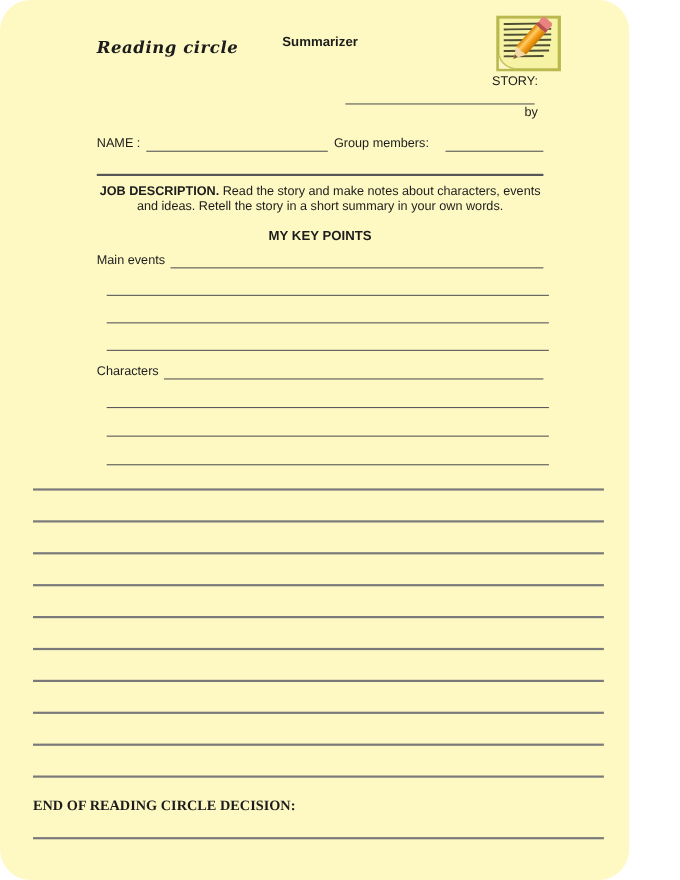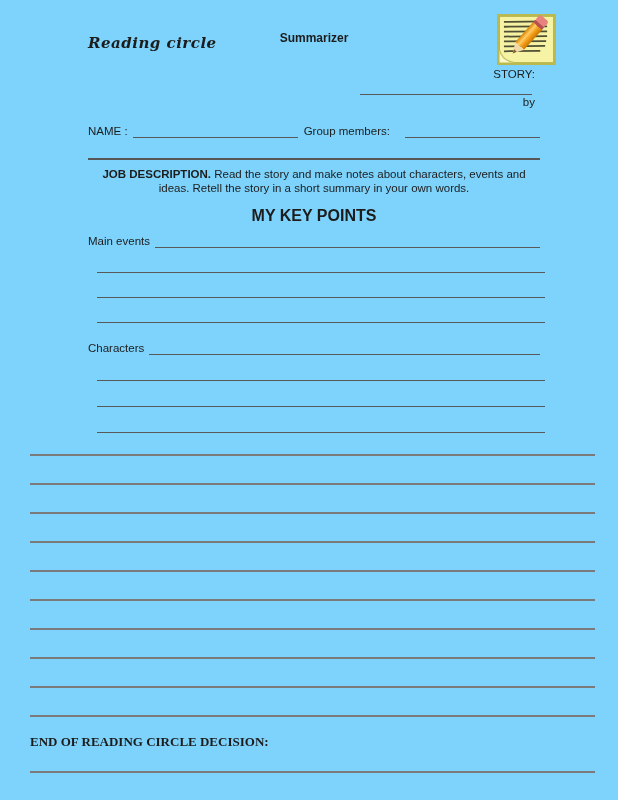--- a/index.html
+++ b/index.html
@@ -1,24 +1,25 @@
 <!DOCTYPE html>
 <html><head>
 <meta charset="utf-8">
 <style>
   html, body { margin: 0; padding: 0; background: #ffffff; }
   .page {
     position: relative;
-    width: 618px;
+    width: 572px;
     height: 800px;
-    background: #7dd3fc;
+    background: #fef9c3;
     font-family: "Liberation Sans", sans-serif;
     color: #1c1c1c;
     overflow: hidden;
     box-sizing: border-box;
+    border-radius: 28px;
   }
   .content {
     padding: 30px 78px 0 88px;
   }
   .header-row {
     position: relative;
     height: 24px;
   }
   .brand {
     position: absolute;
@@ -66,27 +67,27 @@
     height: 0;
   }
   .job-para {
     margin-top: 8px;
     font-size: 11.5px;
     line-height: 13.5px;
     text-align: center;
   }
   .heading {
     text-align: center;
-    font-size: 16px;
+    font-size: 12px;
     font-weight: bold;
   }
   .heading.key-points { margin-top: 12px; }
   .heading.summary-head { margin-top: 14px; }
   .row-main-events { margin-top: 9px; }
-  .row-characters { margin-top: 18px; }
+  .row-characters { margin-top: 12px; }
   .blank-group { margin-left: 9px; margin-right: -5px; }
   .blank-group .blank-line {
     height: 24px;
     border-bottom: 1.5px solid #595959;
   }
   .blank-group.chars .blank-line { height: 25px; }
   .summary-lines { margin: 0 23px 0 30px; }
   .summary-lines .blank-line {
     height: 27px;
     border-bottom: 2px solid #7a7a7a;

